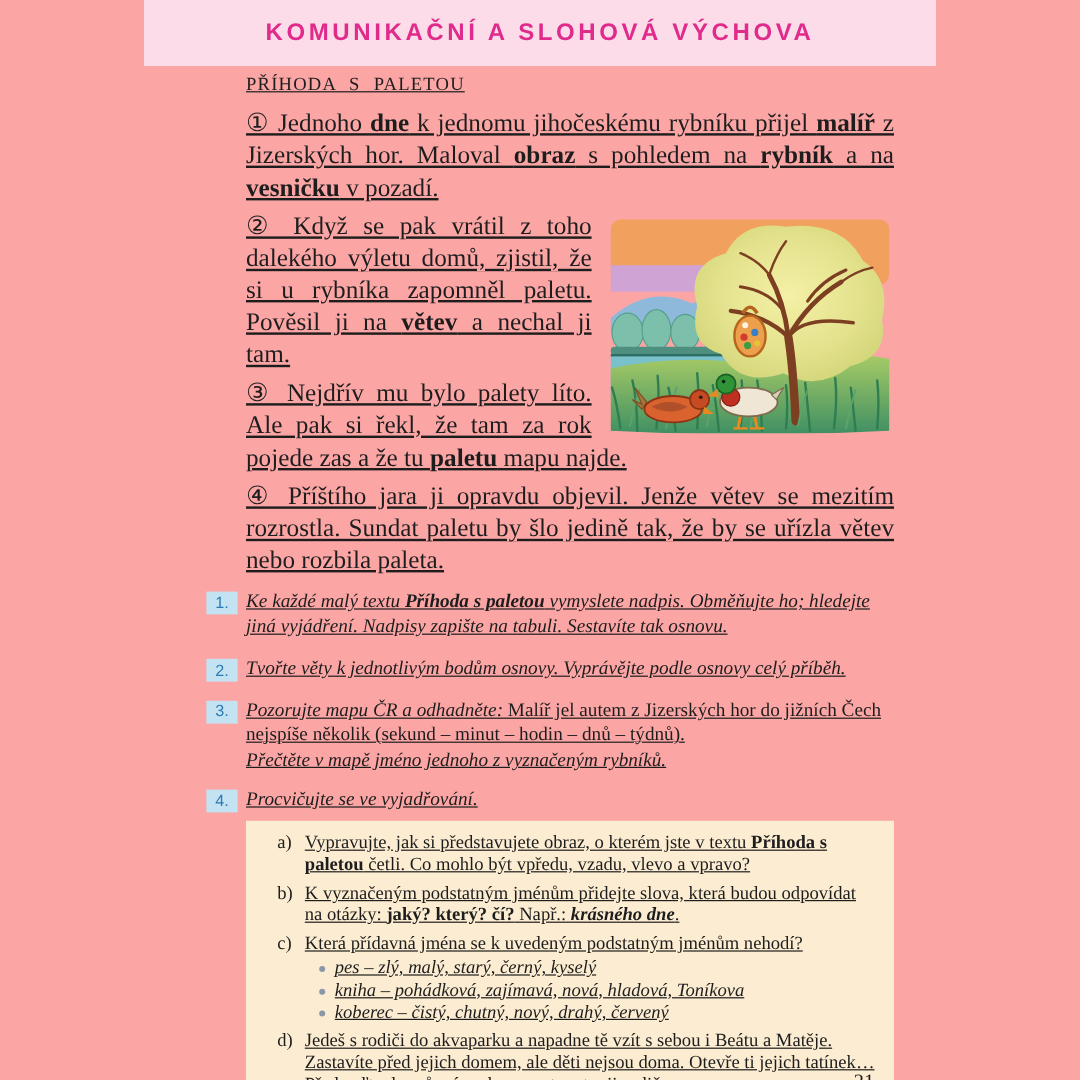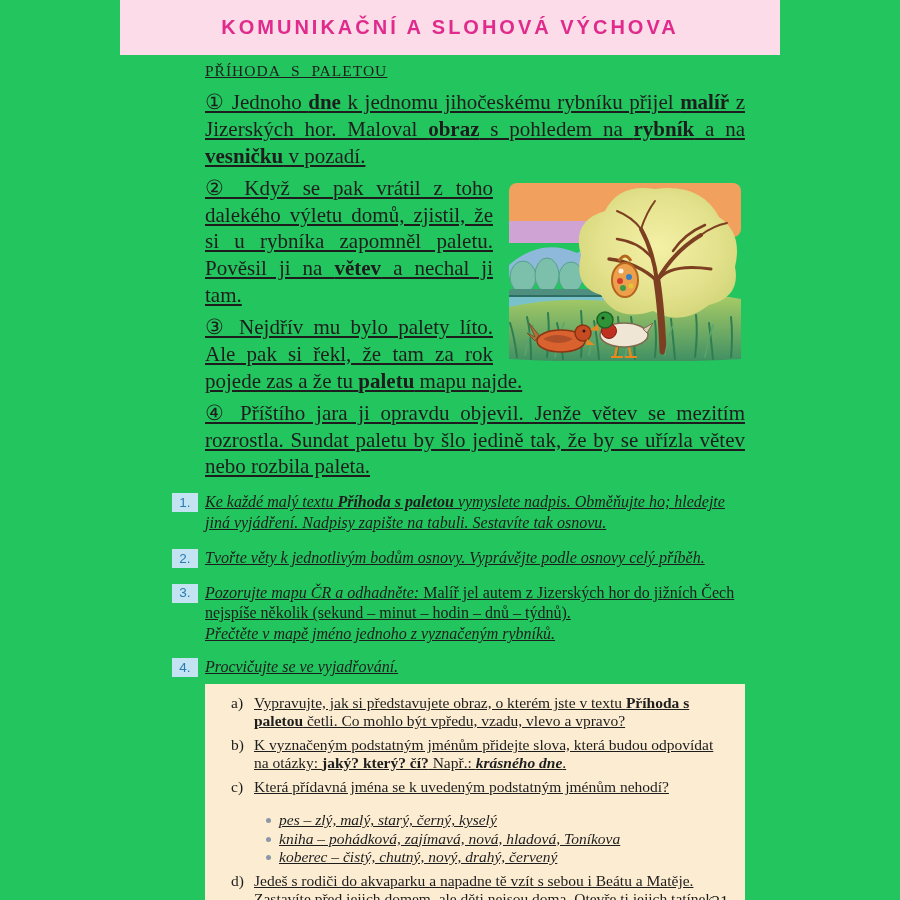--- a/index.html
+++ b/index.html
@@ -1,17 +1,17 @@
 <!DOCTYPE html>
 <html style="--banner-bg: #fbdce8; --banner-text: #e02a8c; --badge-bg: #c4e3f2; --badge-text: #2a7ab5; --box-bg: #fcedd2; --bullet: #8a97a8;"><head>
 <meta charset="utf-8">
 <style>
   html,body { margin:0; padding:0; background:#ffffff; }
   .page {
-    position:relative; width:900px; height:900px; background:#22c55e;
+    position:relative; width:900px; height:900px; background:#fca5a5;
     font-family:"Liberation Serif","DejaVu Serif",serif; color:#1d1d1d;
     overflow:hidden;
   }
   .banner {
     position:absolute; left:120px; top:0; width:660px; height:55px;
     background:var(--banner-bg,#fbdce8);
     display:flex; align-items:center; justify-content:center;
   }
   .banner-text {
     font-family:"Liberation Sans","DejaVu Sans",sans-serif;
@@ -40,21 +40,21 @@
     display:flex; align-items:center; justify-content:center;
   }
   .task-box {
     background:var(--box-bg,#fcedd2);
     margin-top:6px; padding:10px 14px 10px 26px;
     font-size:15.5px; line-height:1.17;
   }
   .box-item { position:relative; padding-left:23px; margin-bottom:6px; }
   .box-item.last { margin-bottom:0; }
   .item-label { position:absolute; left:0; top:0; }
-  .bullets { margin:15px 0 0 12px; padding:0; }
+  .bullets { margin:2px 0 0 12px; padding:0; }
   .bullets li { list-style:none; position:relative; padding-left:13px; font-style:italic; }
   .bullets li::before {
     content:''; position:absolute; left:0; top:7px; width:5px; height:5px;
     border-radius:50%; background:var(--bullet,#8a97a8);
   }
   .st-b { font-weight:bold; }
   .st-i { font-style:italic; }
   .st-ind { margin-left:47%; }
   .page-number { position:absolute; left:700px; top:856px; width:40px; text-align:center; font-size:17px;margin-top:36px; }
 </style>

